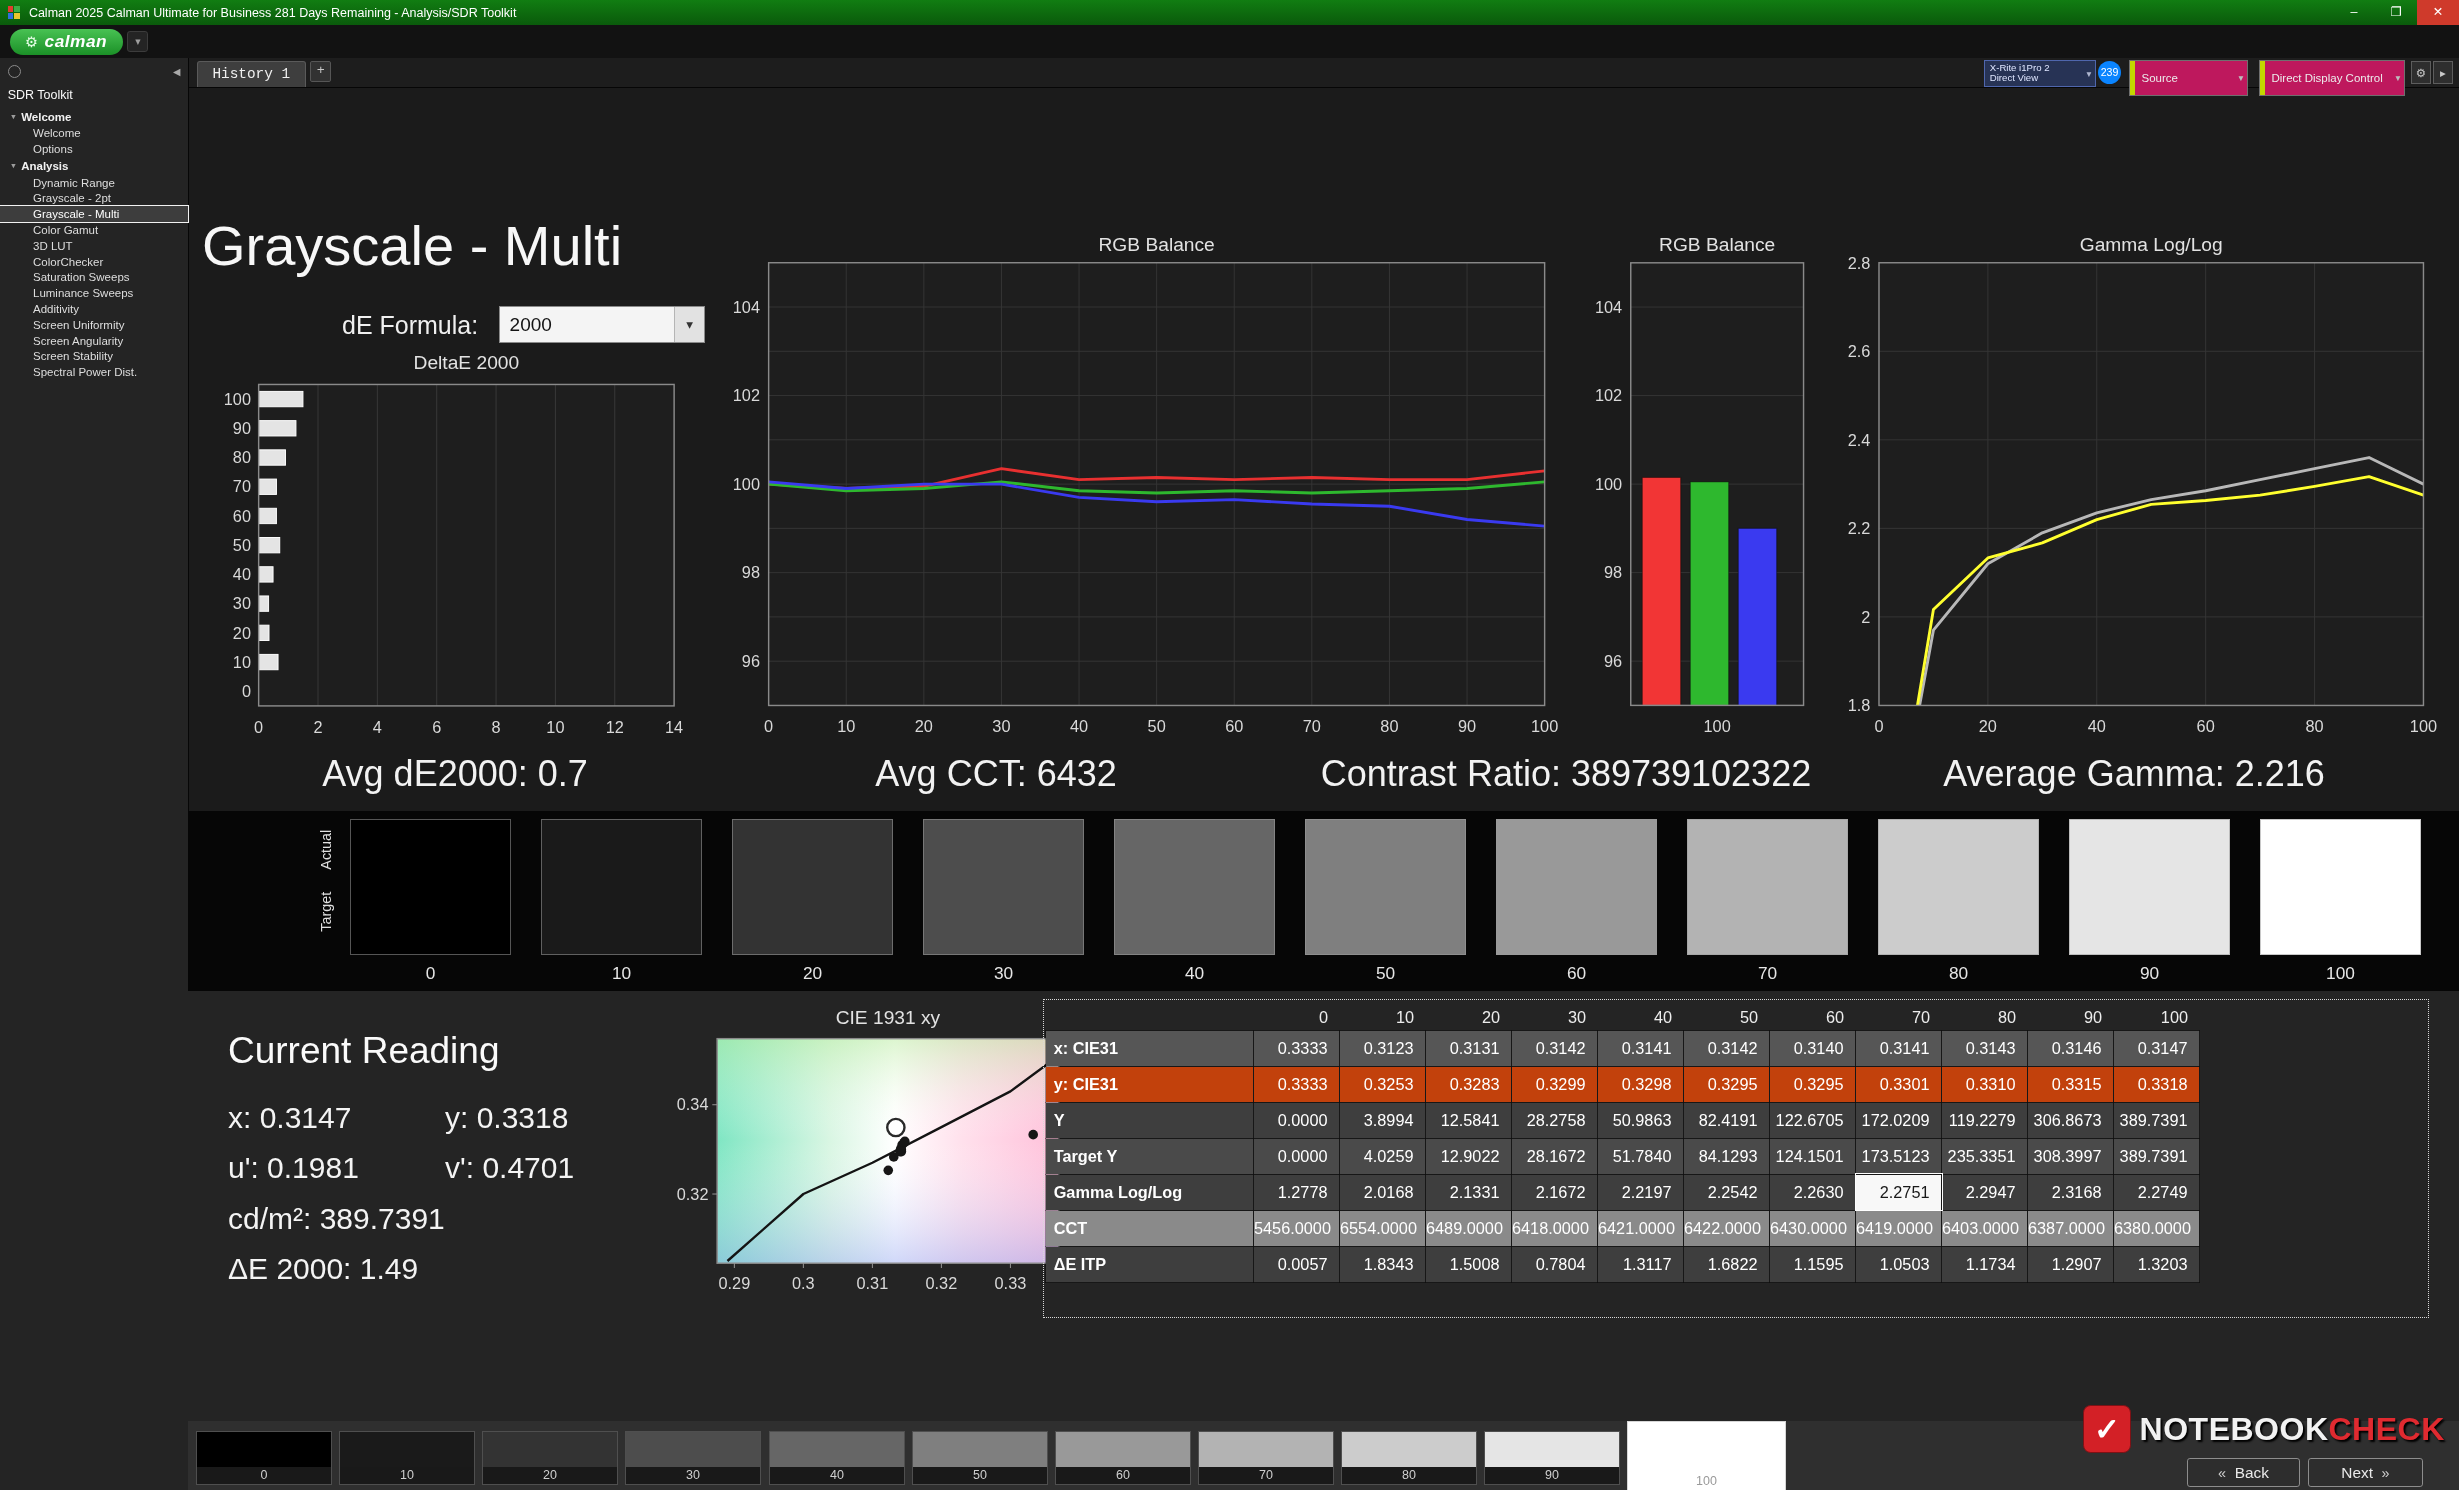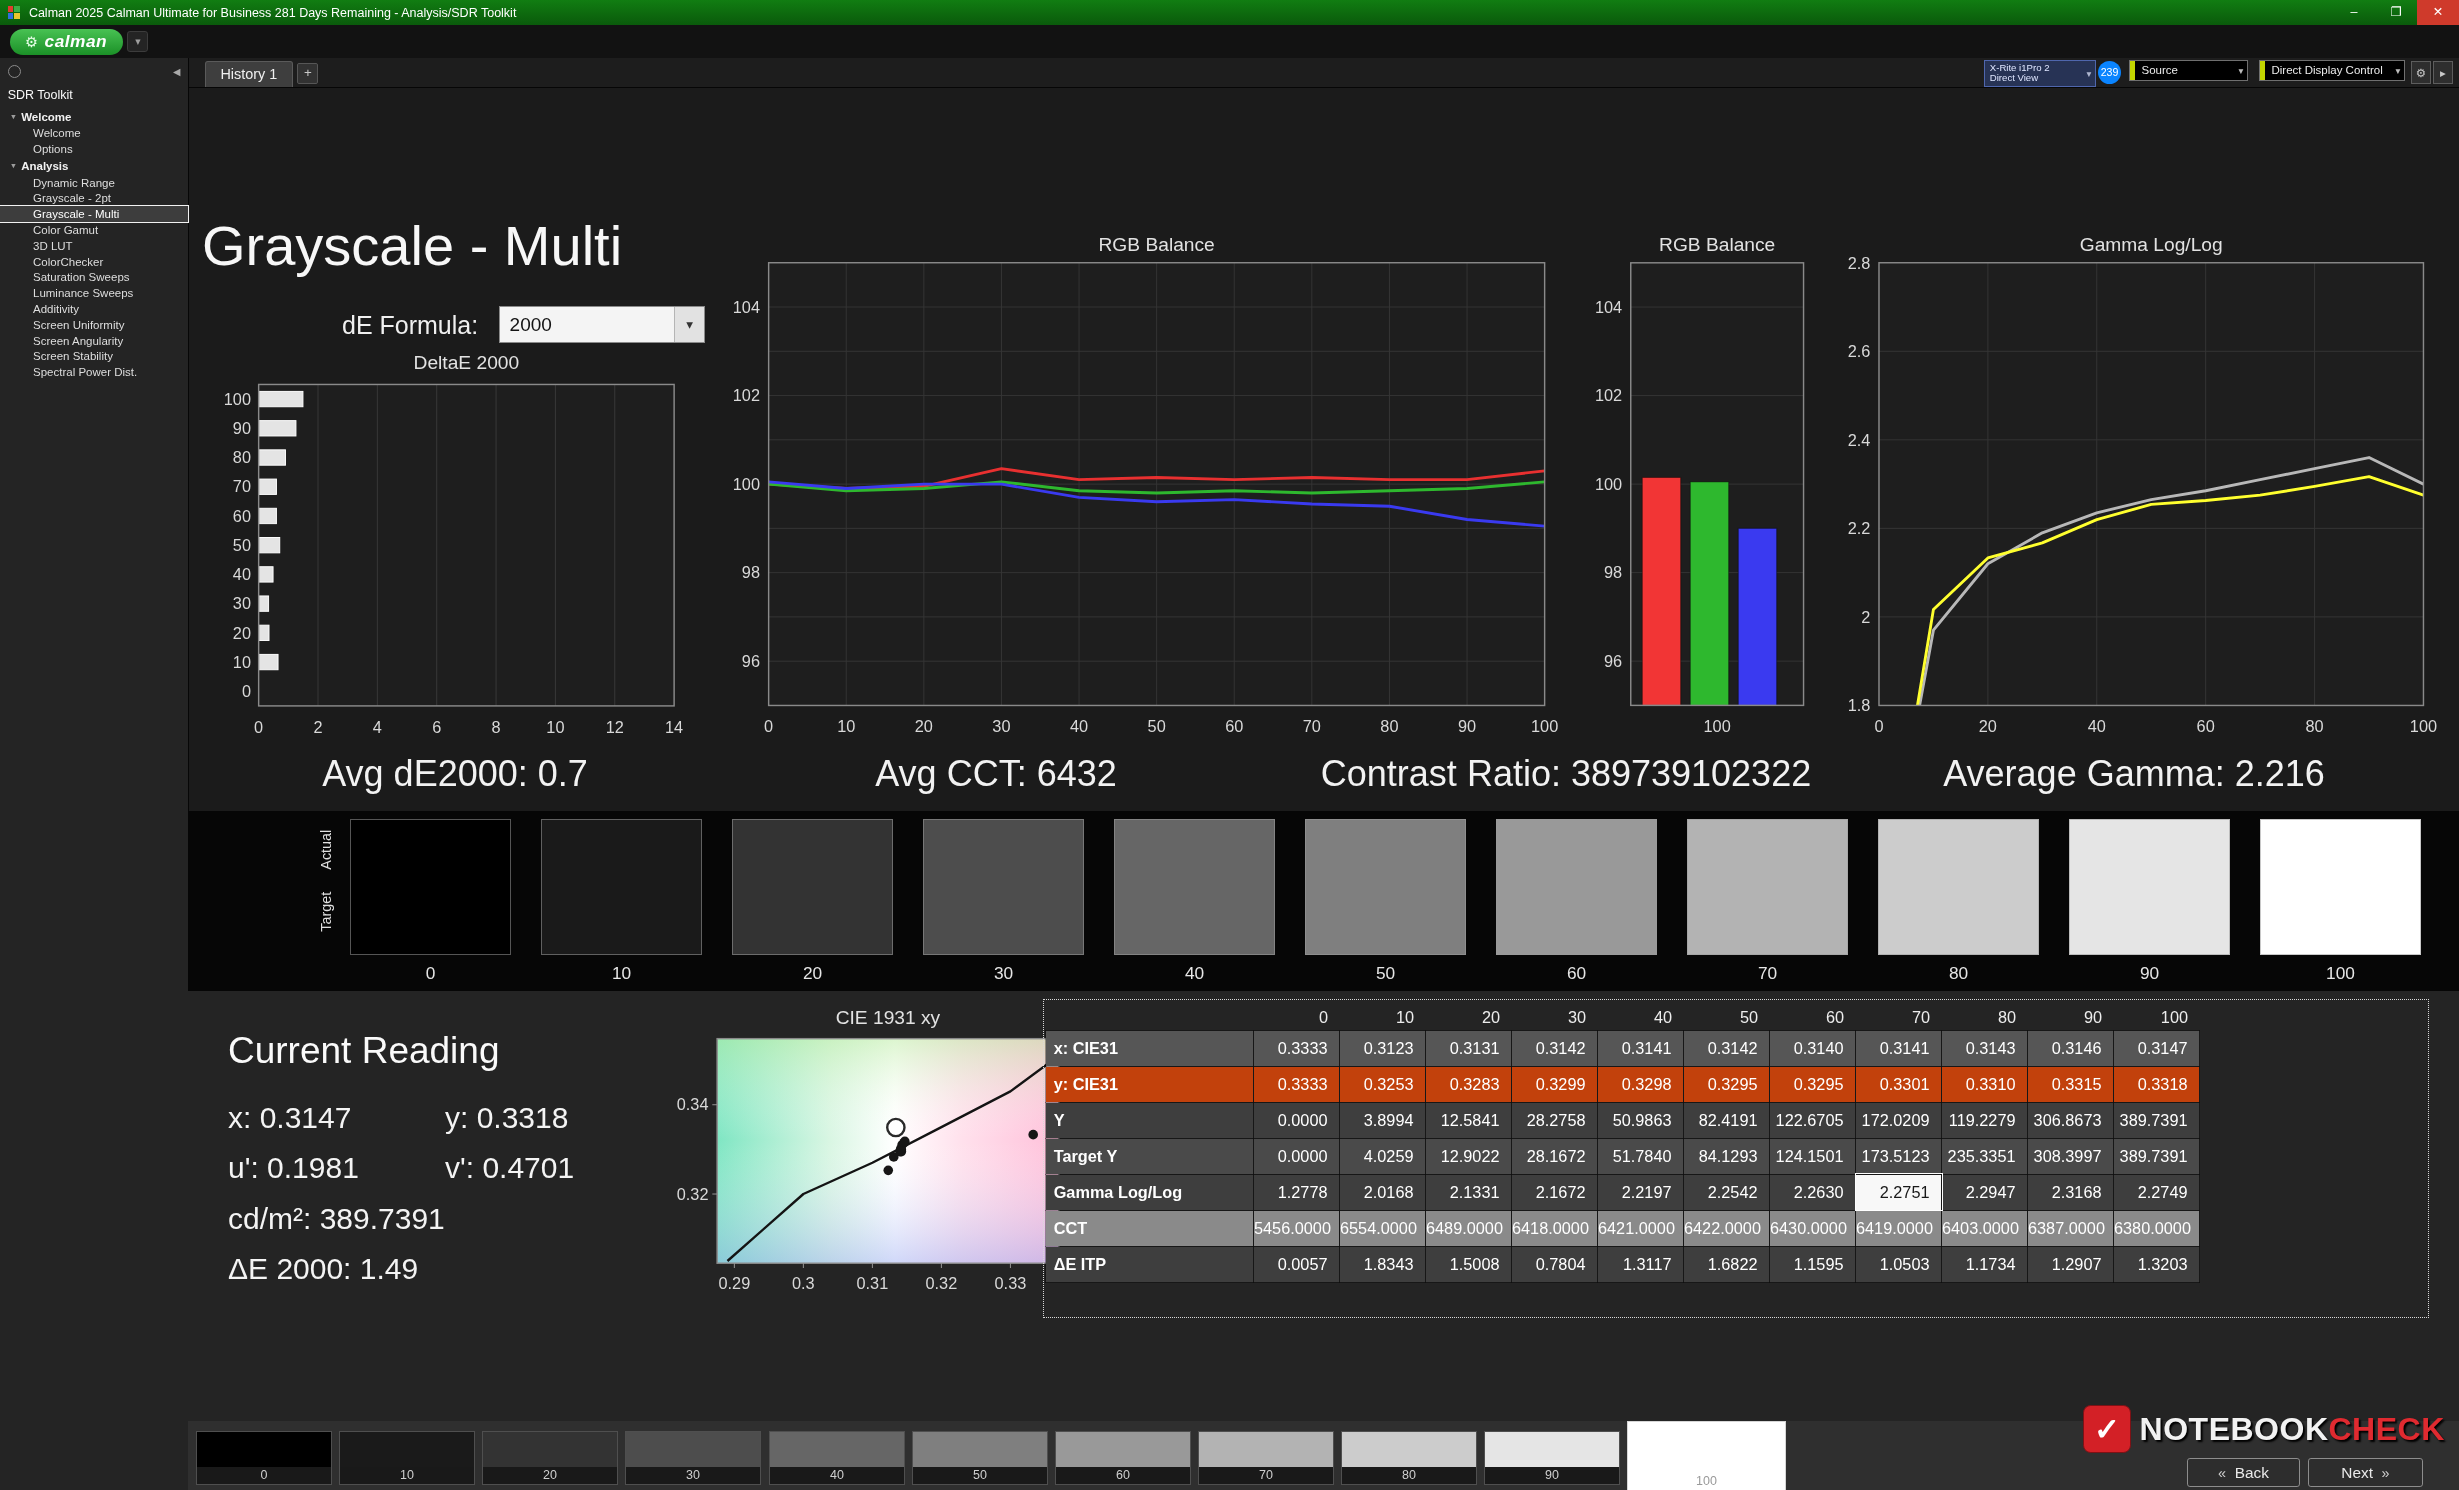--- a/index.html
+++ b/index.html
@@ -20,32 +20,32 @@
     display:flex;align-items:center;}
   .calman-pill{margin-left:9.6px;height:26px;border-radius:13.4px;display:flex;align-items:center;
     gap:6.7px;padding:0 15.4px;background:linear-gradient(#48c253,#1b9027);}
   .calman-pill .gear{color:#eaffea;font-size:14.4px;}
   .calman-pill .logo-text{color:#fff;font-size:17.3px;font-weight:bold;font-style:italic;letter-spacing:0.5px;}
   .pill-caret{margin-left:4.8px;width:19px;height:19px;background:#242424;border:1px solid #3c3c3c;
     color:#9f9f9f;font-size:10.6px;text-align:center;line-height:18px;border-radius:2.9px;}
 
   
   .tabrow{position:absolute;left:188px;top:58px;right:0;height:29px;background:#1d1d1d;border-bottom:1px solid #060606;}
-  .tabs-wrap{position:absolute;left:17px;top:2.9px;display:flex;gap:4.8px;align-items:flex-end;}
+  .tabs-wrap{position:absolute;left:9px;top:2.9px;display:flex;gap:4.8px;align-items:flex-start;font-family:Liberation Mono, monospace;}
   .tab{height:25px;line-height:25px;padding:0 14.4px;background:#3e3e3e;color:#f0f0f0;font-size:14.4px;
     border:1px solid #5a5a5a;border-bottom:none;border-radius:2.9px 2.9px 0 0;}
   .tab-add{width:19px;height:19px;margin-bottom:2.9px;background:#323232;border:1px solid #565656;
     color:#c9c9c9;font-size:13.4px;text-align:center;line-height:17.3px;border-radius:1.9px;}
   .meter{position:absolute;left:1796px;top:1.9px;width:110px;height:25px;background:#273355;
     border:1px solid #4f66ad;display:flex;align-items:center;}
   .meter .mtxt{flex:1;font-size:9.6px;line-height:10.6px;color:#dfe6ff;padding-left:4.8px;white-space:nowrap;}
   .caret{color:#aeb6cf;font-size:9.6px;padding:0 3.8px;}
   .badge{position:absolute;left:1910px;top:2.9px;width:23px;height:23px;border-radius:50%;
     background:#0a84ff;color:#fff;font-size:10.6px;line-height:23px;text-align:center;}
-  .selbox{position:absolute;top:1.9px;height:21px;background:#000000;border:1px solid #6f6f6f;
+  .selbox{position:absolute;top:1.9px;height:36px;background:#be185d;border:1px solid #6f6f6f;
     display:flex;align-items:center;box-sizing:border-box;}
   .selbox .accent{width:4.8px;height:100%;background:#c3d600;}
   .selbox .stxt{flex:1;font-size:11.5px;color:#ececec;padding-left:6.7px;white-space:nowrap;overflow:hidden;}
   .selbox .caret{color:#bdbdbd;}
   .selbox.source{left:1941px;width:119px;}
   .selbox.ddc{left:2071px;width:146px;}
   .mini-btn{position:absolute;top:2.9px;width:20px;height:23px;background:#2e2e2e;border:1px solid #5d5d5d;
     color:#c9c9c9;font-size:11.5px;text-align:center;line-height:22px;box-sizing:border-box;}
 
   

